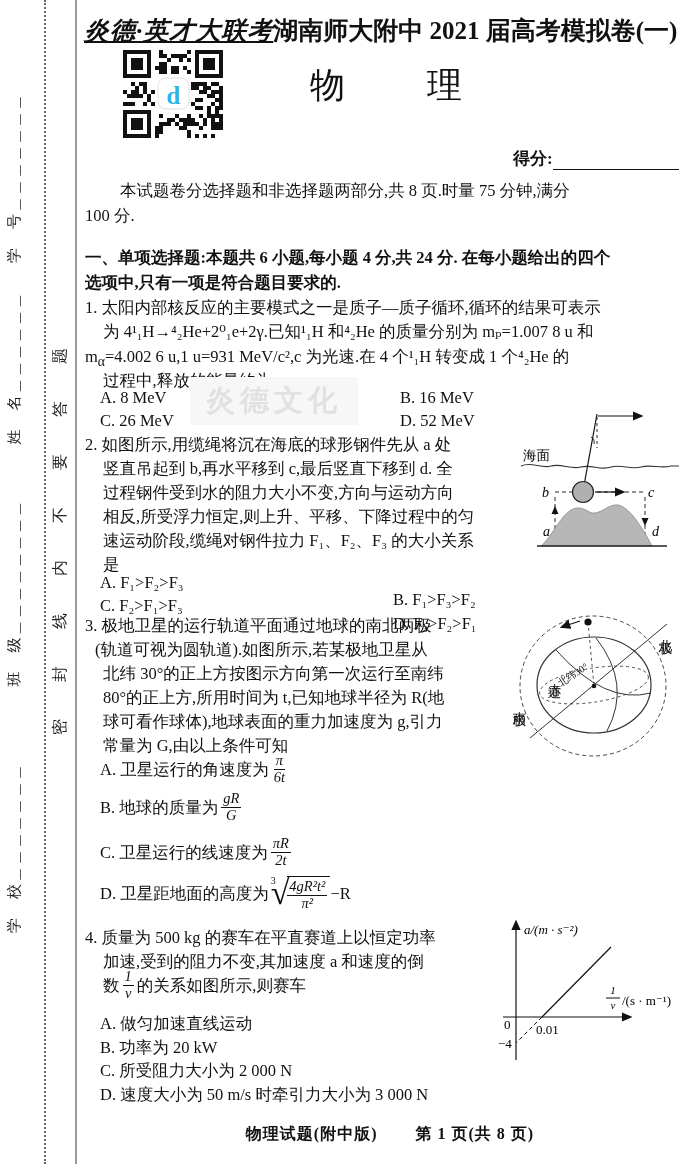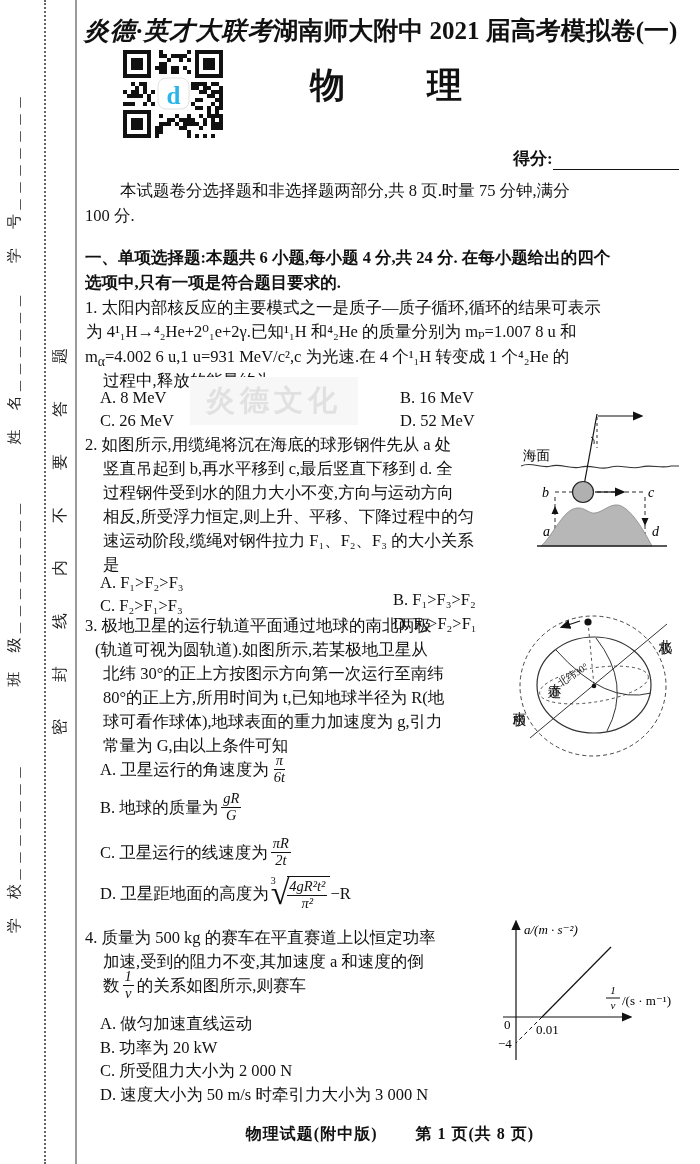--- a/index.html
+++ b/index.html
@@ -6,23 +6,23 @@
   .page{position:relative;width:700px;height:1164px;background:#fff;overflow:hidden;
         font-family:"Liberation Serif","DejaVu Serif",serif;color:#111;}
   
   .rail-dotted{position:absolute;left:44px;top:0;height:1164px;width:0;border-left:2px dotted #666;}
   .rail-solid{position:absolute;left:75px;top:0;height:1164px;width:0;border-left:2px solid #9a9a9a;}
   .rot{position:absolute;transform:translate(-50%,-50%) rotate(-90deg);white-space:nowrap;
        font-size:15px;color:#222;letter-spacing:2px;}
   .seal{letter-spacing:37px;font-size:16px;}
   
   .title{position:absolute;top:14px;left:84px;white-space:nowrap;font-size:25px;font-weight:bold;}
-  .title .calli{font-style:italic;letter-spacing:1px;}
+  .title .calli{font-style:italic;letter-spacing:1px;text-decoration:underline;}
   .subject{position:absolute;top:62px;left:80px;width:616px;text-align:center;
-           font-size:35px;font-weight:bold;letter-spacing:4px;}
+           font-size:35px;font-weight:normal;letter-spacing:4px;}
   .score{position:absolute;top:147px;left:513px;font-size:17px;font-weight:bold;white-space:nowrap;}
   .score .blank{display:inline-block;width:126px;border-bottom:1.5px solid #111;height:18px;vertical-align:bottom;}
   .wm{position:absolute;left:190px;top:377px;width:168px;height:48px;background:#f7f7f7;
       display:flex;align-items:center;justify-content:center;font-size:29px;font-weight:bold;
       color:#e1e1e1;letter-spacing:5px;}
   
   .tl{position:absolute;white-space:nowrap;font-size:16.5px;line-height:1.4;}
   .b{font-weight:bold;}
   .frow{display:flex;align-items:center;}
   .frac{display:inline-flex;flex-direction:column;align-items:center;vertical-align:middle;
@@ -87,21 +87,21 @@
     <span>得分:</span><span class="blank"></span>
   </div>
 
   <div class="tl" style="left:120px;top:179px;">本试题卷分选择题和非选择题两部分,共 8 页.时量 75 分钟,满分</div>
   <div class="tl" style="left:85px;top:204px;">100 分.</div>
 
   <div class="tl b" style="left:85px;top:246px;">一、单项选择题:本题共 6 小题,每小题 4 分,共 24 分. 在每小题给出的四个</div>
   <div class="tl b" style="left:85px;top:271px;">选项中,只有一项是符合题目要求的.</div>
 
   <div class="tl" style="left:85px;top:296px;">1. 太阳内部核反应的主要模式之一是质子—质子循环,循环的结果可表示</div>
-  <div class="tl" style="left:86px;top:320px;">为 4¹₁H→⁴₂He+2⁰₁e+2γ.已知¹₁H 和⁴₂He 的质量分别为 mₚ=1.007 8 u 和</div>
+  <div class="tl" style="left:103px;top:320px;">为 4¹₁H→⁴₂He+2⁰₁e+2γ.已知¹₁H 和⁴₂He 的质量分别为 mₚ=1.007 8 u 和</div>
   <div class="tl" style="left:85px;top:345px;">
     <span>m</span><sub>α</sub><span>=4.002 6 u,1 u=931 MeV/c²,c 为光速.在 4 个¹₁H 转变成 1 个⁴₂He 的</span>
   </div>
   <div class="tl" style="left:103px;top:369px;">过程中,释放的能量约为</div>
   <div class="tl" style="left:100px;top:386px;">A. 8 MeV</div>
   <div class="tl" style="left:400px;top:386px;">B. 16 MeV</div>
   <div class="tl" style="left:100px;top:409px;">C. 26 MeV</div>
   <div class="tl" style="left:400px;top:409px;">D. 52 MeV</div>
 
   <div class="wm">炎德文化</div>

